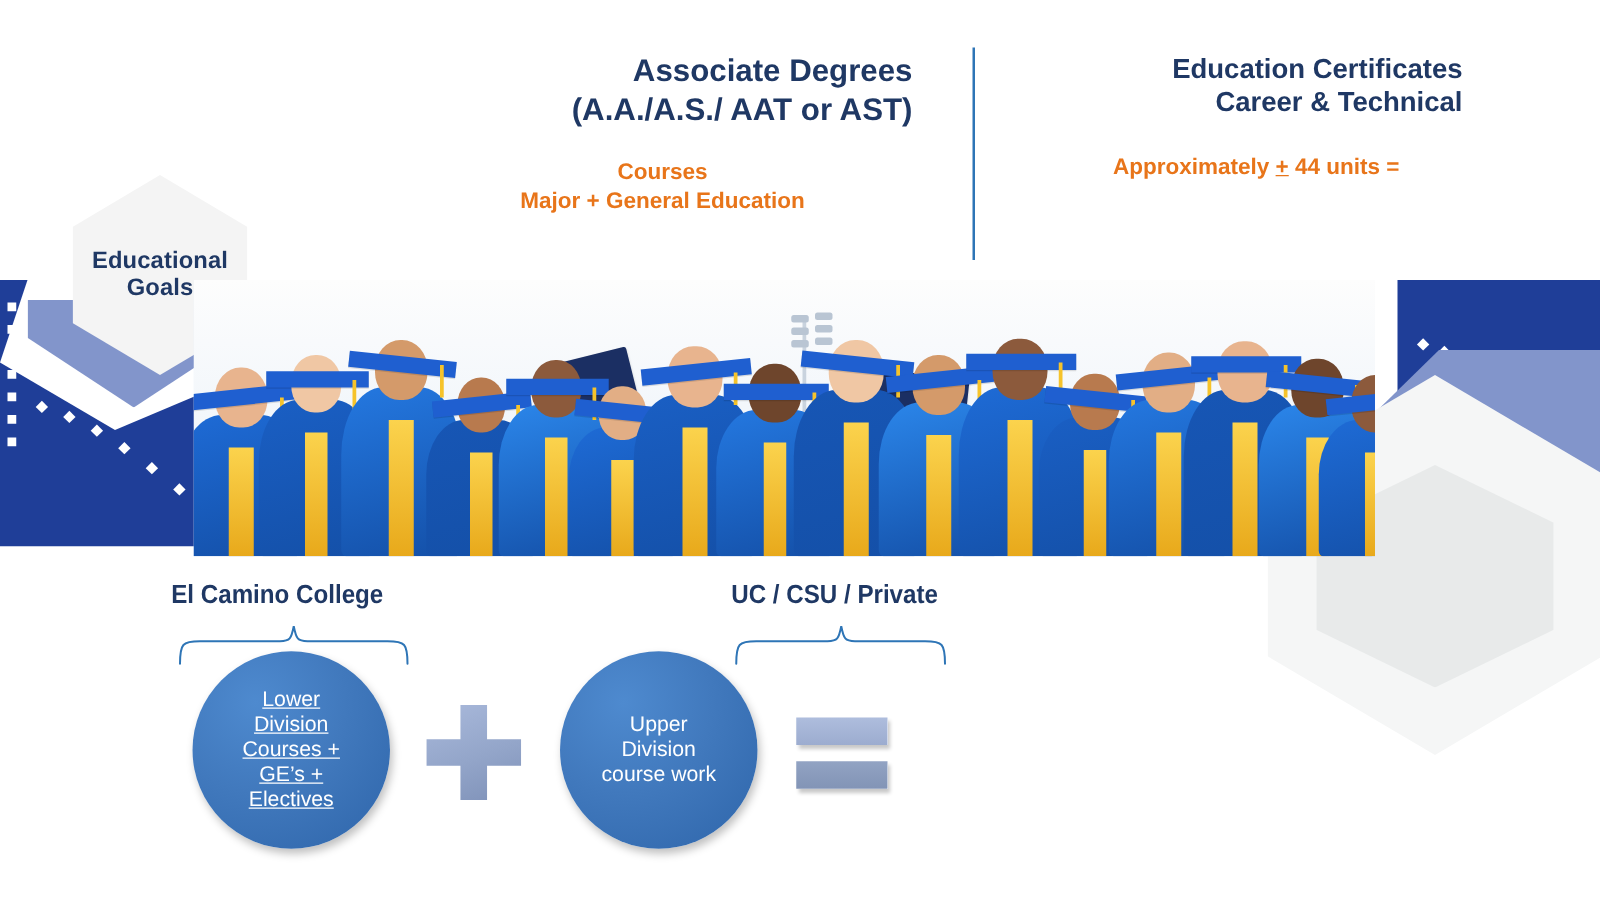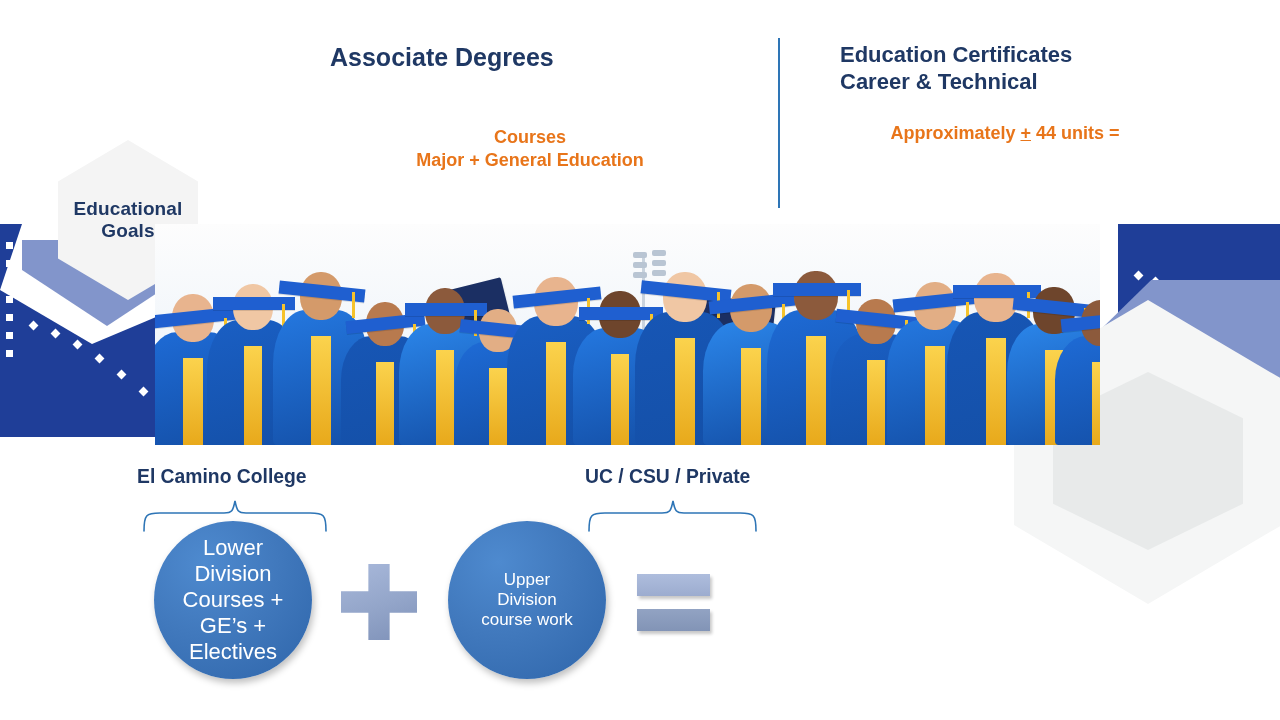--- a/index.html
+++ b/index.html
@@ -76,21 +76,21 @@
   .cap{position:absolute;background:#1F5FD0;transform:rotate(-6deg);box-shadow:0 1px 0 rgba(0,0,0,.12);}
   .tassel{position:absolute;width:3px;background:#F6C32B;}
   .diploma{position:absolute;background:#1B2F63;border-radius:2px;box-shadow:0 1px 2px rgba(0,0,0,.18);}
   .pole{position:absolute;width:3px;background:#c9d3de;}
   .lightbox{position:absolute;background:#b9c5d3;border-radius:2px;}
 
   
   #divider{position:absolute;left:778px;top:38px;width:2px;height:170px;background:#2E75B6;}
 
   .col-title{
-    position:absolute;color:#1F3864;font-weight:bold;text-align:left;
+    position:absolute;color:#1F3864;font-weight:bold;text-align:right;
     line-height:1.22;
   }
   #title-assoc{left:330px;top:42px;width:400px;font-size:25px;}
   #title-cte{left:840px;top:42px;width:330px;font-size:22px;}
 
   .col-sub{
     position:absolute;color:#E8751A;font-weight:bold;text-align:center;
     line-height:1.3;
   }
   #sub-assoc{left:350px;top:126px;width:360px;font-size:18px;}
@@ -108,21 +108,21 @@
 
   .brace{position:absolute;}
 
   .circle{
     position:absolute;border-radius:50%;
     background:radial-gradient(circle at 32% 26%,#4E8ACF 0%,#4179BD 45%,#2E65AA 100%);
     box-shadow:2px 4px 7px rgba(0,0,0,.25);
     display:flex;align-items:center;justify-content:center;
     color:#ffffff;text-align:center;line-height:1.18;
   }
-  #circle-lower{left:154px;top:521px;width:158px;height:158px;font-size:22px;}
+  #circle-lower{left:154px;top:521px;width:158px;height:158px;font-size:17px;text-decoration:underline;}
   #circle-upper{left:448px;top:521px;width:158px;height:158px;font-size:17px;justify-content:center;}
   #circle-bach{left:741px;top:521px;width:158px;height:158px;font-size:17px;}
 
   #plus-sign{
     position:absolute;left:341px;top:564px;width:76px;height:76px;
     background:linear-gradient(160deg,#A9B9DB 0%,#93A5C9 55%,#7E91B8 100%);
     clip-path:polygon(36% 0,64% 0,64% 36%,100% 36%,100% 64%,64% 64%,64% 100%,36% 100%,36% 64%,0 64%,0 36%,36% 36%);
     filter:drop-shadow(2px 3px 3px rgba(0,0,0,.22));
   }
   .eq-bar{
@@ -313,20 +313,21 @@
           <div class="cap" style="left: 5.52px; bottom: 117px; width: 82.8px; height: 13px; transform: rotate(-6deg);"></div>
         </div>
       </div>
     <span class="sr">Graduating students in blue caps and gowns with gold stoles celebrating</span>
   </div>
 
   <div id="divider"></div>
 
   <div class="col-title" id="title-assoc">
     <div>Associate Degrees</div>
+    <div>(A.A./A.S./ AAT or AST)</div>
   </div>
 
   <div class="col-sub" id="sub-assoc">
     <div>Courses</div>
     <div>Major + General Education</div>
   </div>
 
   <div class="col-title" id="title-cte">
     <div>Education Certificates</div>
     <div>Career &amp; Technical</div>

